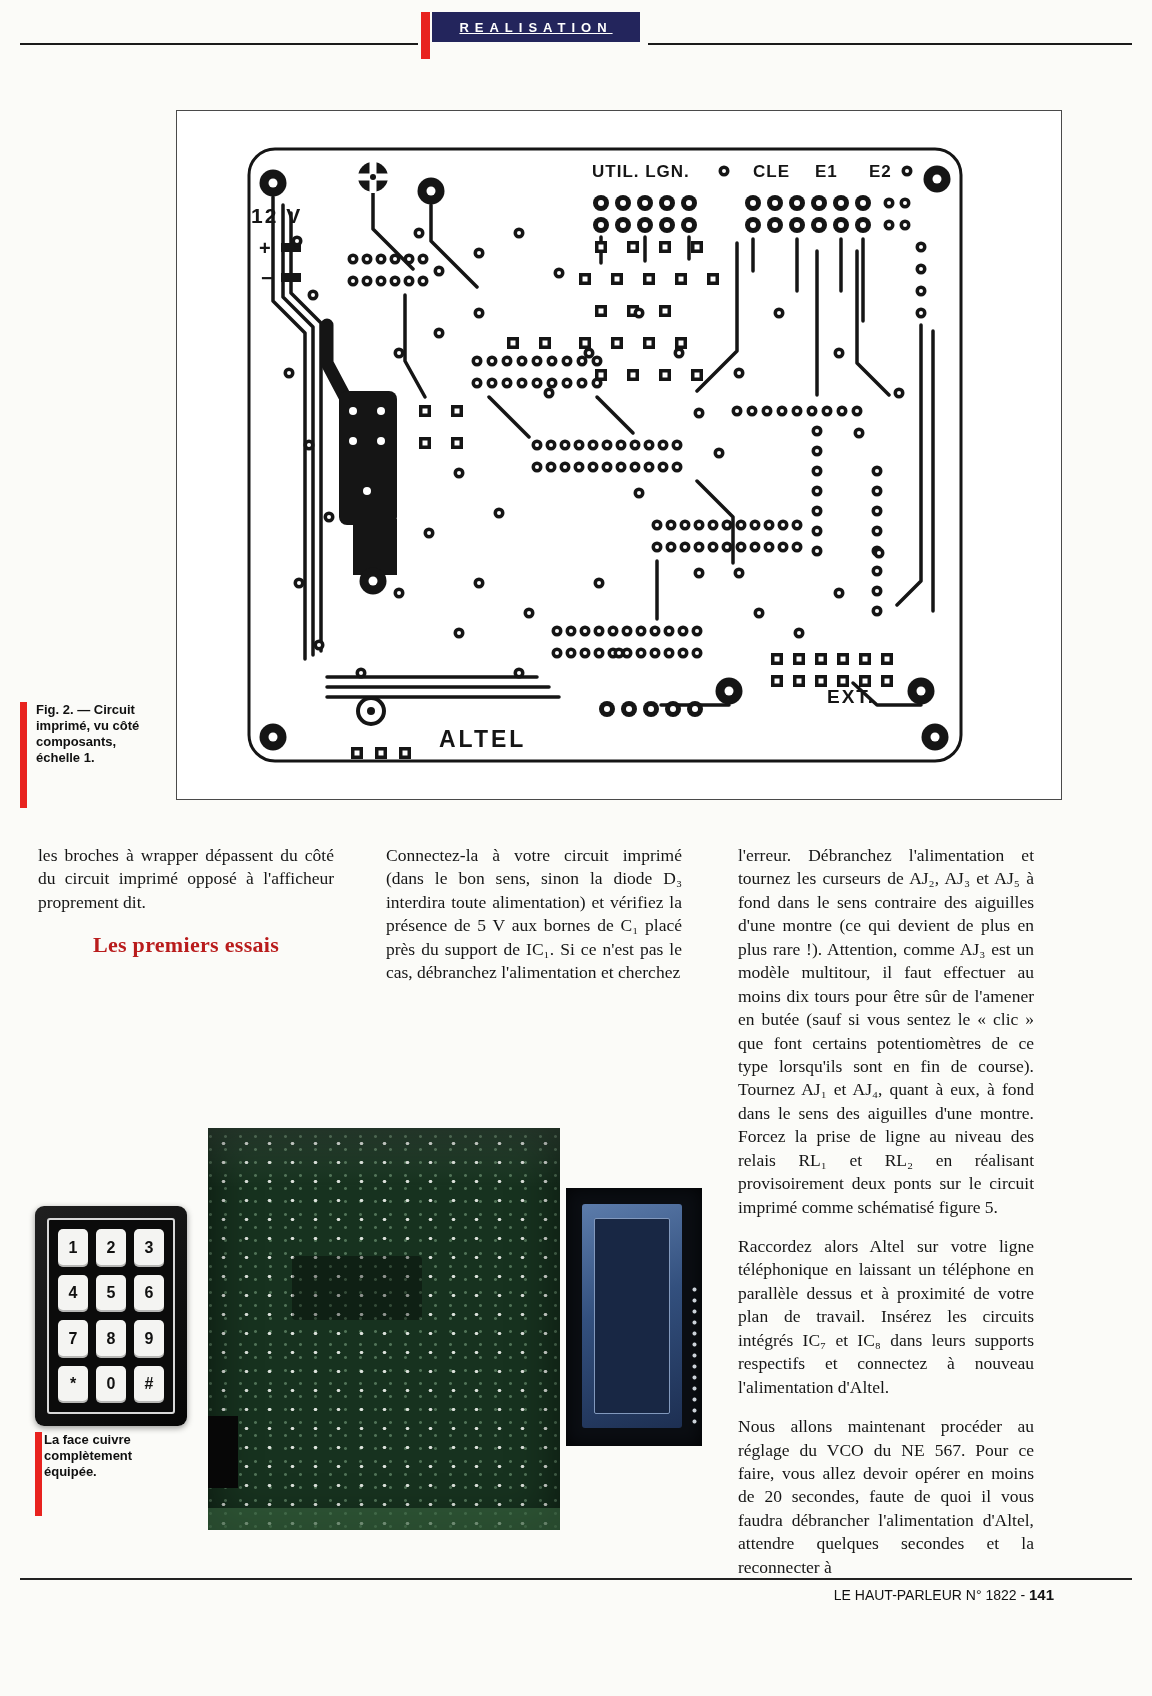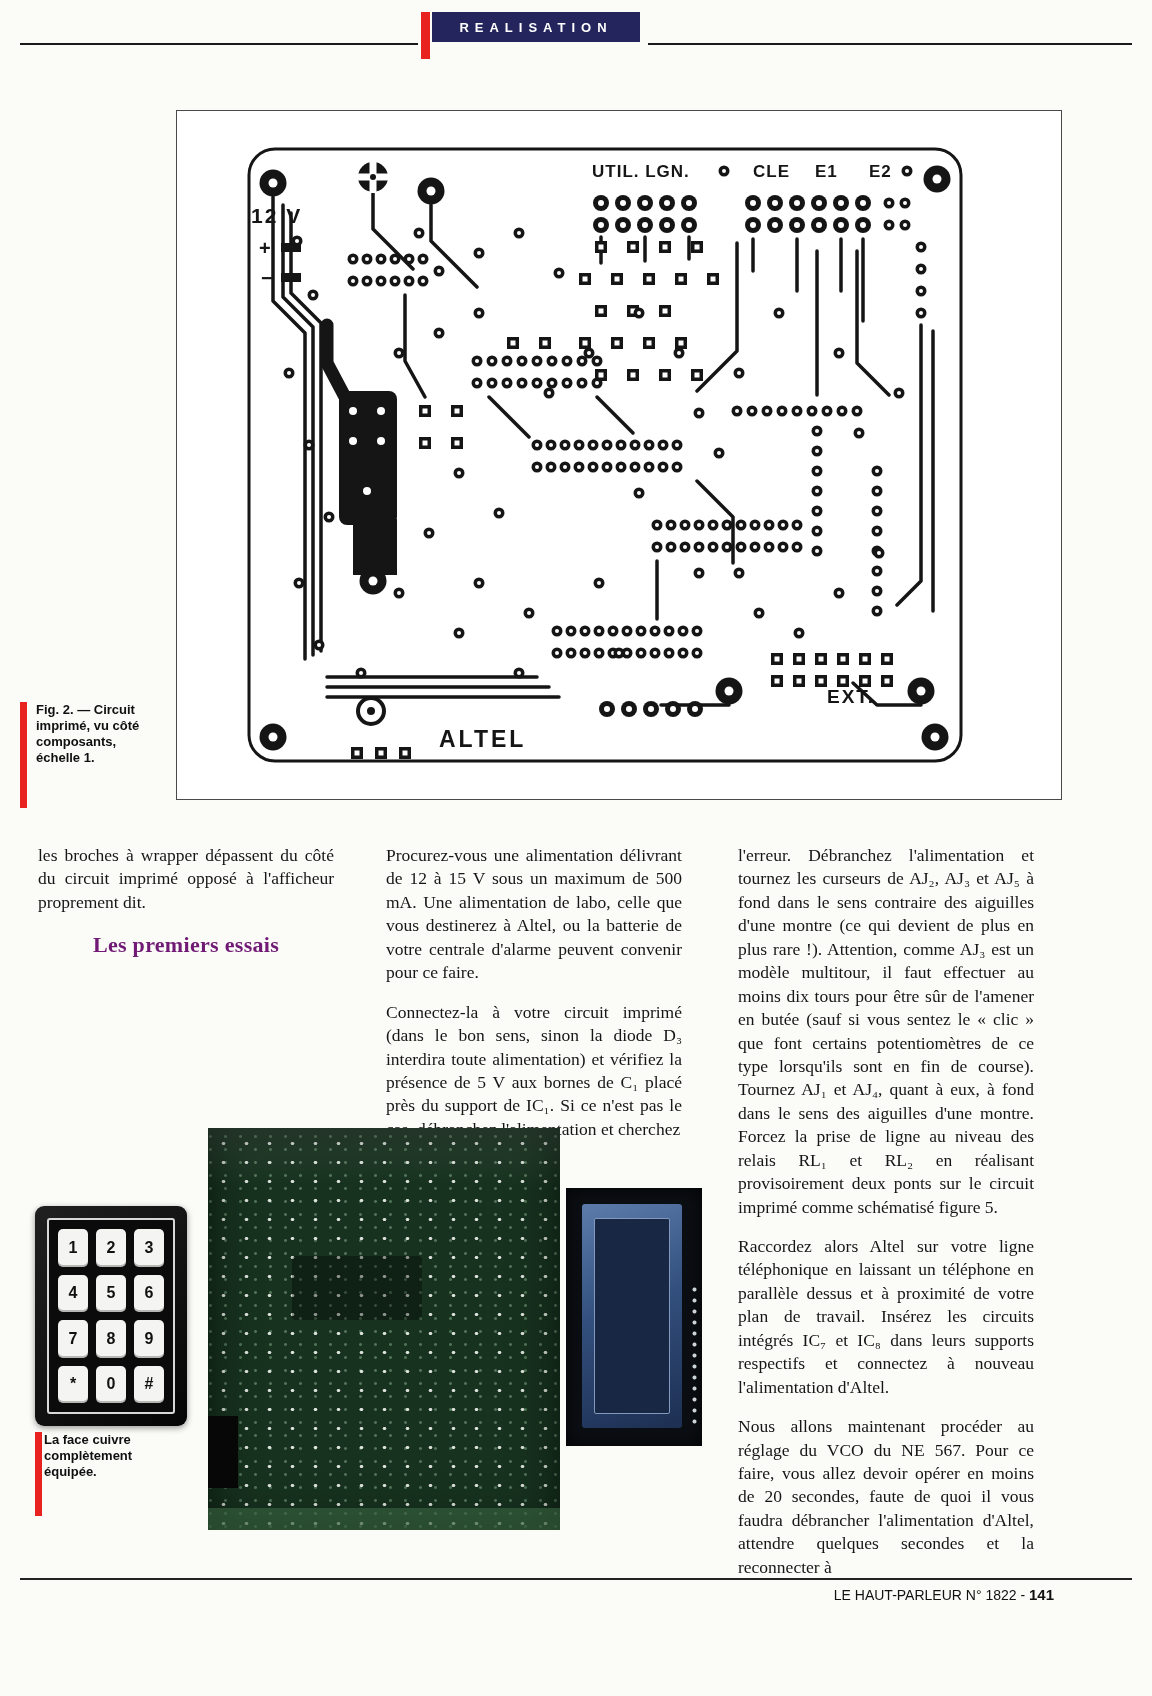--- a/index.html
+++ b/index.html
@@ -2,36 +2,36 @@
 <html><head>
 <meta charset="utf-8">
 <style>
   html,body{margin:0;padding:0;}
   body{width:1152px;height:1696px;position:relative;background:#fbfbf8;font-family:"Liberation Serif",serif;color:#161616;overflow:hidden;}
 
   
   .rule{position:absolute;height:2px;background:#1a1a1a;}
   .banner{position:absolute;left:432px;top:12px;width:208px;height:30px;background:#23255c;color:#fff;
     font-family:"Liberation Sans",sans-serif;font-weight:bold;font-size:13px;letter-spacing:6px;
-    display:flex;align-items:center;justify-content:center;}
+    display:flex;align-items:center;justify-content:center;text-decoration:underline;}
   .banner-bar{position:absolute;left:421px;top:12px;width:9px;height:47px;background:#e8231f;}
 
   
   .fig-frame{position:absolute;left:176px;top:110px;width:886px;height:690px;border:1px solid #4a4a4a;background:#fff;box-sizing:border-box;}
   .pcbt{font-family:"Liberation Sans",sans-serif;font-weight:bold;fill:#151515;}
   .tr{fill:none;stroke:#151515;stroke-width:3.5;stroke-linecap:round;stroke-linejoin:round;}
 
   
   .redbar{position:absolute;width:7px;background:#e8231f;}
   .cap{position:absolute;font-family:"Liberation Sans",sans-serif;font-weight:bold;font-size:13px;line-height:1.22;color:#101010;}
 
   
   .col{position:absolute;top:828px;width:328px;font-size:17.5px;line-height:1.34;text-align:justify;}
   .col p{margin:16px;}
-  .col .head{color:#701a75;font-weight:bold;font-size:22px;text-align:center;margin:14px 0 10px 0;letter-spacing:.3px;}
+  .col .head{color:#b91c1c;font-weight:bold;font-size:22px;text-align:center;margin:14px 0 10px 0;letter-spacing:.3px;}
 
   
   .keypad{position:absolute;left:35px;top:1206px;width:152px;height:220px;background:linear-gradient(135deg,#202020,#050505);border-radius:9px;box-shadow:0 2px 6px rgba(0,0,0,.4);}
   .keypad-frame{position:absolute;left:12px;right:12px;top:12px;bottom:12px;border:2px solid #d8d8d8;border-radius:3px;
     display:grid;grid-template-columns:repeat(3,1fr);grid-template-rows:repeat(4,1fr);gap:8px;padding:9px;box-sizing:border-box;background:#0b0b0b;}
   .key{background:#f4f4f2;border-radius:5px;display:flex;align-items:center;justify-content:center;
     font-family:"Liberation Sans",sans-serif;font-weight:bold;font-size:16px;color:#111;box-shadow:inset 0 -2px 0 rgba(0,0,0,.25);}
 
   
   .pcbphoto{position:absolute;left:208px;top:1128px;width:352px;height:402px;background-color:#17321f;
@@ -416,21 +416,20 @@
 
 <div class="redbar" style="left:20px;top:702px;height:106px;"></div>
 <div class="cap" style="left:36px;top:702px;width:120px;">Fig. 2. — Circuit imprimé, vu côté composants, échelle 1.</div>
 
 <div class="col" style="left:22px;">
   <p>les broches à wrapper dépassent du côté du circuit imprimé opposé à l'afficheur proprement dit.</p>
   <div class="head">Les premiers essais</div>
 </div>
 
 <div class="col" style="left:370px;">
-  <p>Procurez-vous une alimentation délivrant de 12 à 15 V sous un maximum de 500 mA. Une alimentation de labo, celle que vous destinerez à Altel, ou la batterie de votre centrale d'alarme peuvent convenir pour ce faire.</p>
   <p>Connectez-la à votre circuit imprimé (dans le bon sens, sinon la diode D₃ interdira toute alimentation) et vérifiez la présence de 5 V aux bornes de C₁ placé près du support de IC₁. Si ce n'est pas le cas, débranchez l'alimentation et cherchez</p>
 </div>
 
 <div class="col" style="left:722px;">
   <p>l'erreur. Débranchez l'alimentation et tournez les curseurs de AJ₂, AJ₃ et AJ₅ à fond dans le sens contraire des aiguilles d'une montre (ce qui devient de plus en plus rare !). Attention, comme AJ₃ est un modèle multitour, il faut effectuer au moins dix tours pour être sûr de l'amener en butée (sauf si vous sentez le « clic » que font certains potentiomètres de ce type lorsqu'ils sont en fin de course). Tournez AJ₁ et AJ₄, quant à eux, à fond dans le sens des aiguilles d'une montre. Forcez la prise de ligne au niveau des relais RL₁ et RL₂ en réalisant provisoirement deux ponts sur le circuit imprimé comme schématisé figure 5.</p>
   <p>Raccordez alors Altel sur votre ligne téléphonique en laissant un téléphone en parallèle dessus et à proximité de votre plan de travail. Insérez les circuits intégrés IC₇ et IC₈ dans leurs supports respectifs et connectez à nouveau l'alimentation d'Altel.</p>
   <p>Nous allons maintenant procéder au réglage du VCO du NE 567. Pour ce faire, vous allez devoir opérer en moins de 20 secondes, faute de quoi il vous faudra débrancher l'alimentation d'Altel, attendre quelques secondes et la reconnecter à</p>
 </div>
 
 <div class="keypad">

